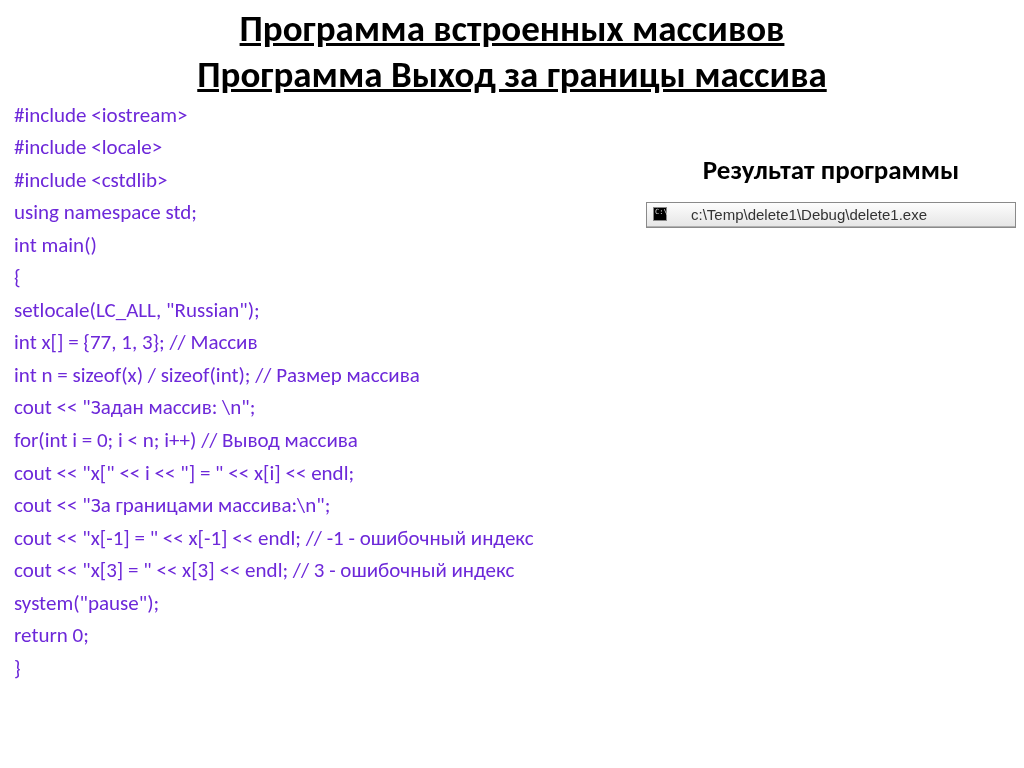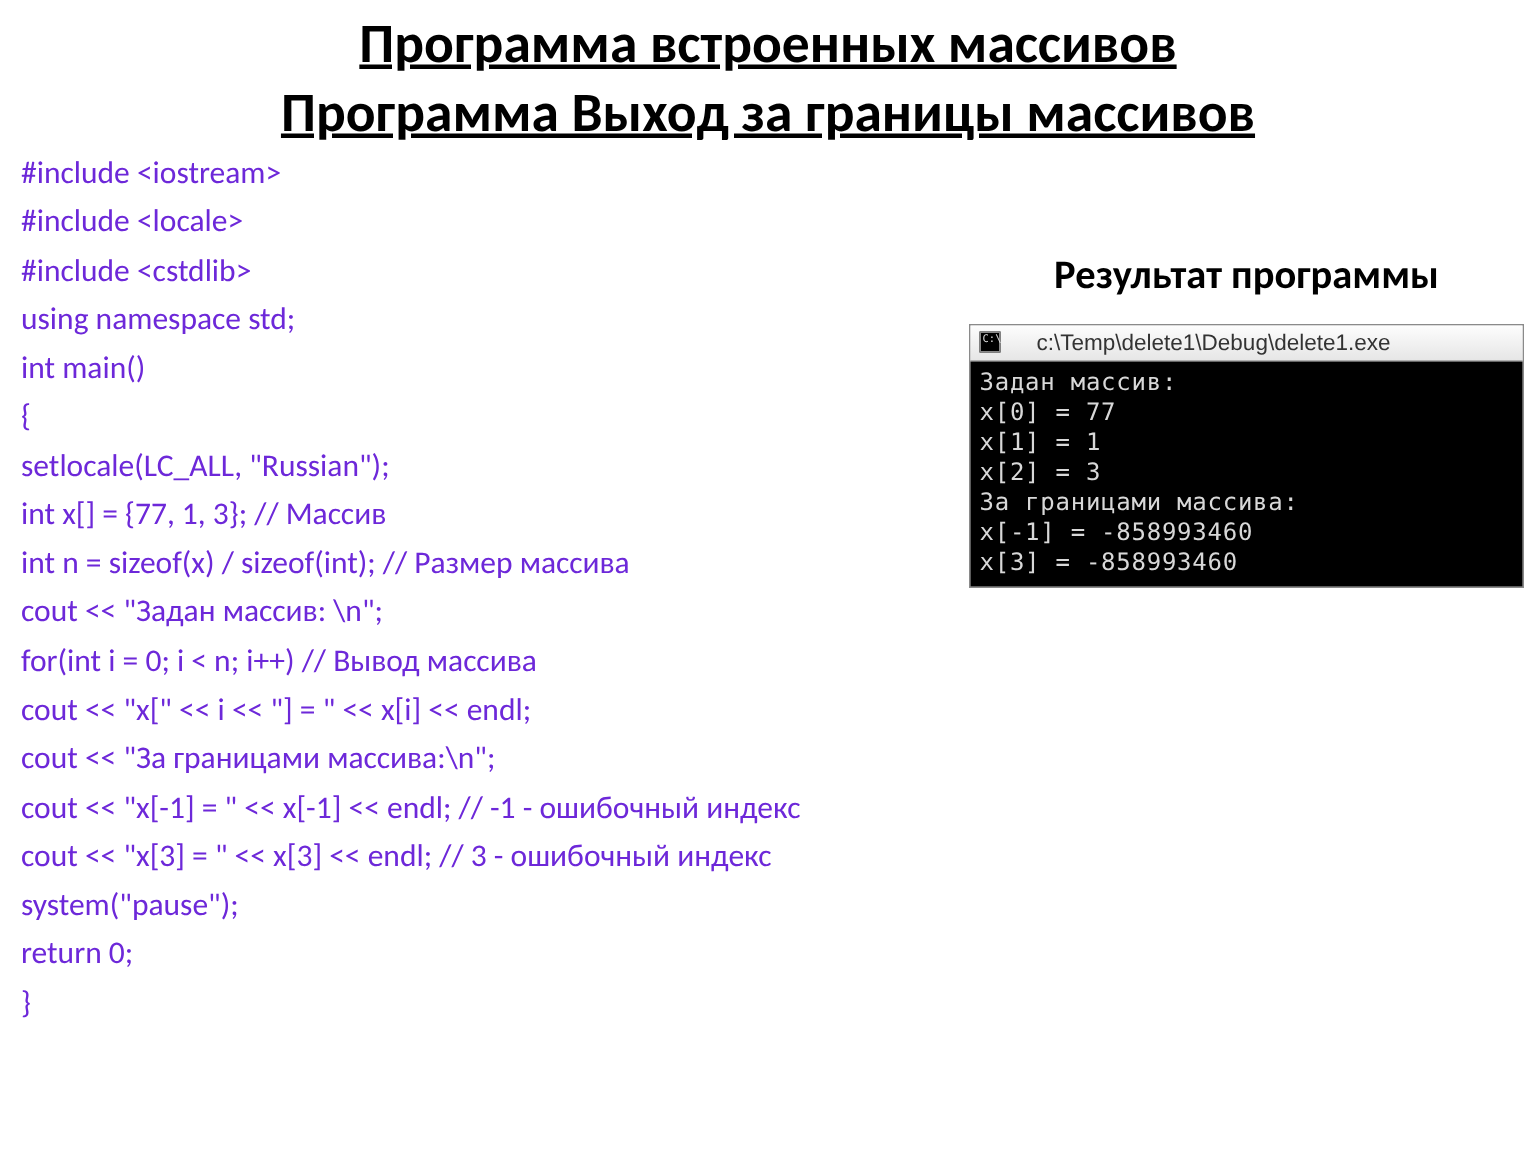--- a/index.html
+++ b/index.html
@@ -28,21 +28,21 @@
   }
   .code {
     font-size: 21px;
     line-height: 1.55;
     color: #6d28d9;
     font-family: Calibri, Arial, sans-serif;
     white-space: pre;
   }
   .right-col {
     position: absolute;
-    top: 68px;
+    top: 54px;
     right: 8px;
     width: 370px;
   }
   .result-heading {
     font-weight: bold;
     font-size: 27px;
     text-align: center;
     margin-bottom: 16px;
   }
   .console-window {
@@ -87,21 +87,21 @@
     padding: 4px 6px 6px 6px;
     white-space: pre;
     letter-spacing: 0.5px;
   }
 </style>
 </head>
 <body>
 
 <div class="title">
   <span>Программа встроенных массивов</span><br>
-  <span>Программа  Выход за границы массивов</span>
+  <span>Программа  Выход за границы массива</span>
 </div>
 
 <div class="content">
   <div class="code" id="code-block">#include &lt;iostream&gt;
 #include &lt;locale&gt;
 #include &lt;cstdlib&gt;
 using namespace std;
 int main()
 {
 setlocale(LC_ALL, "Russian");
@@ -118,22 +118,15 @@
 }</div>
 
   <div class="right-col">
     <div class="result-heading">Результат программы</div>
 
     <div class="console-window">
       <div class="console-titlebar">
         <span class="console-icon"></span>
         <span>c:\Temp\delete1\Debug\delete1.exe</span>
       </div>
-      <div class="console-body" id="console-body">Задан массив:
-x[0] = 77
-x[1] = 1
-x[2] = 3
-За границами массива:
-x[-1] = -858993460
-x[3] = -858993460</div>
     </div>
   </div>
 </div>
 
 </body></html>

